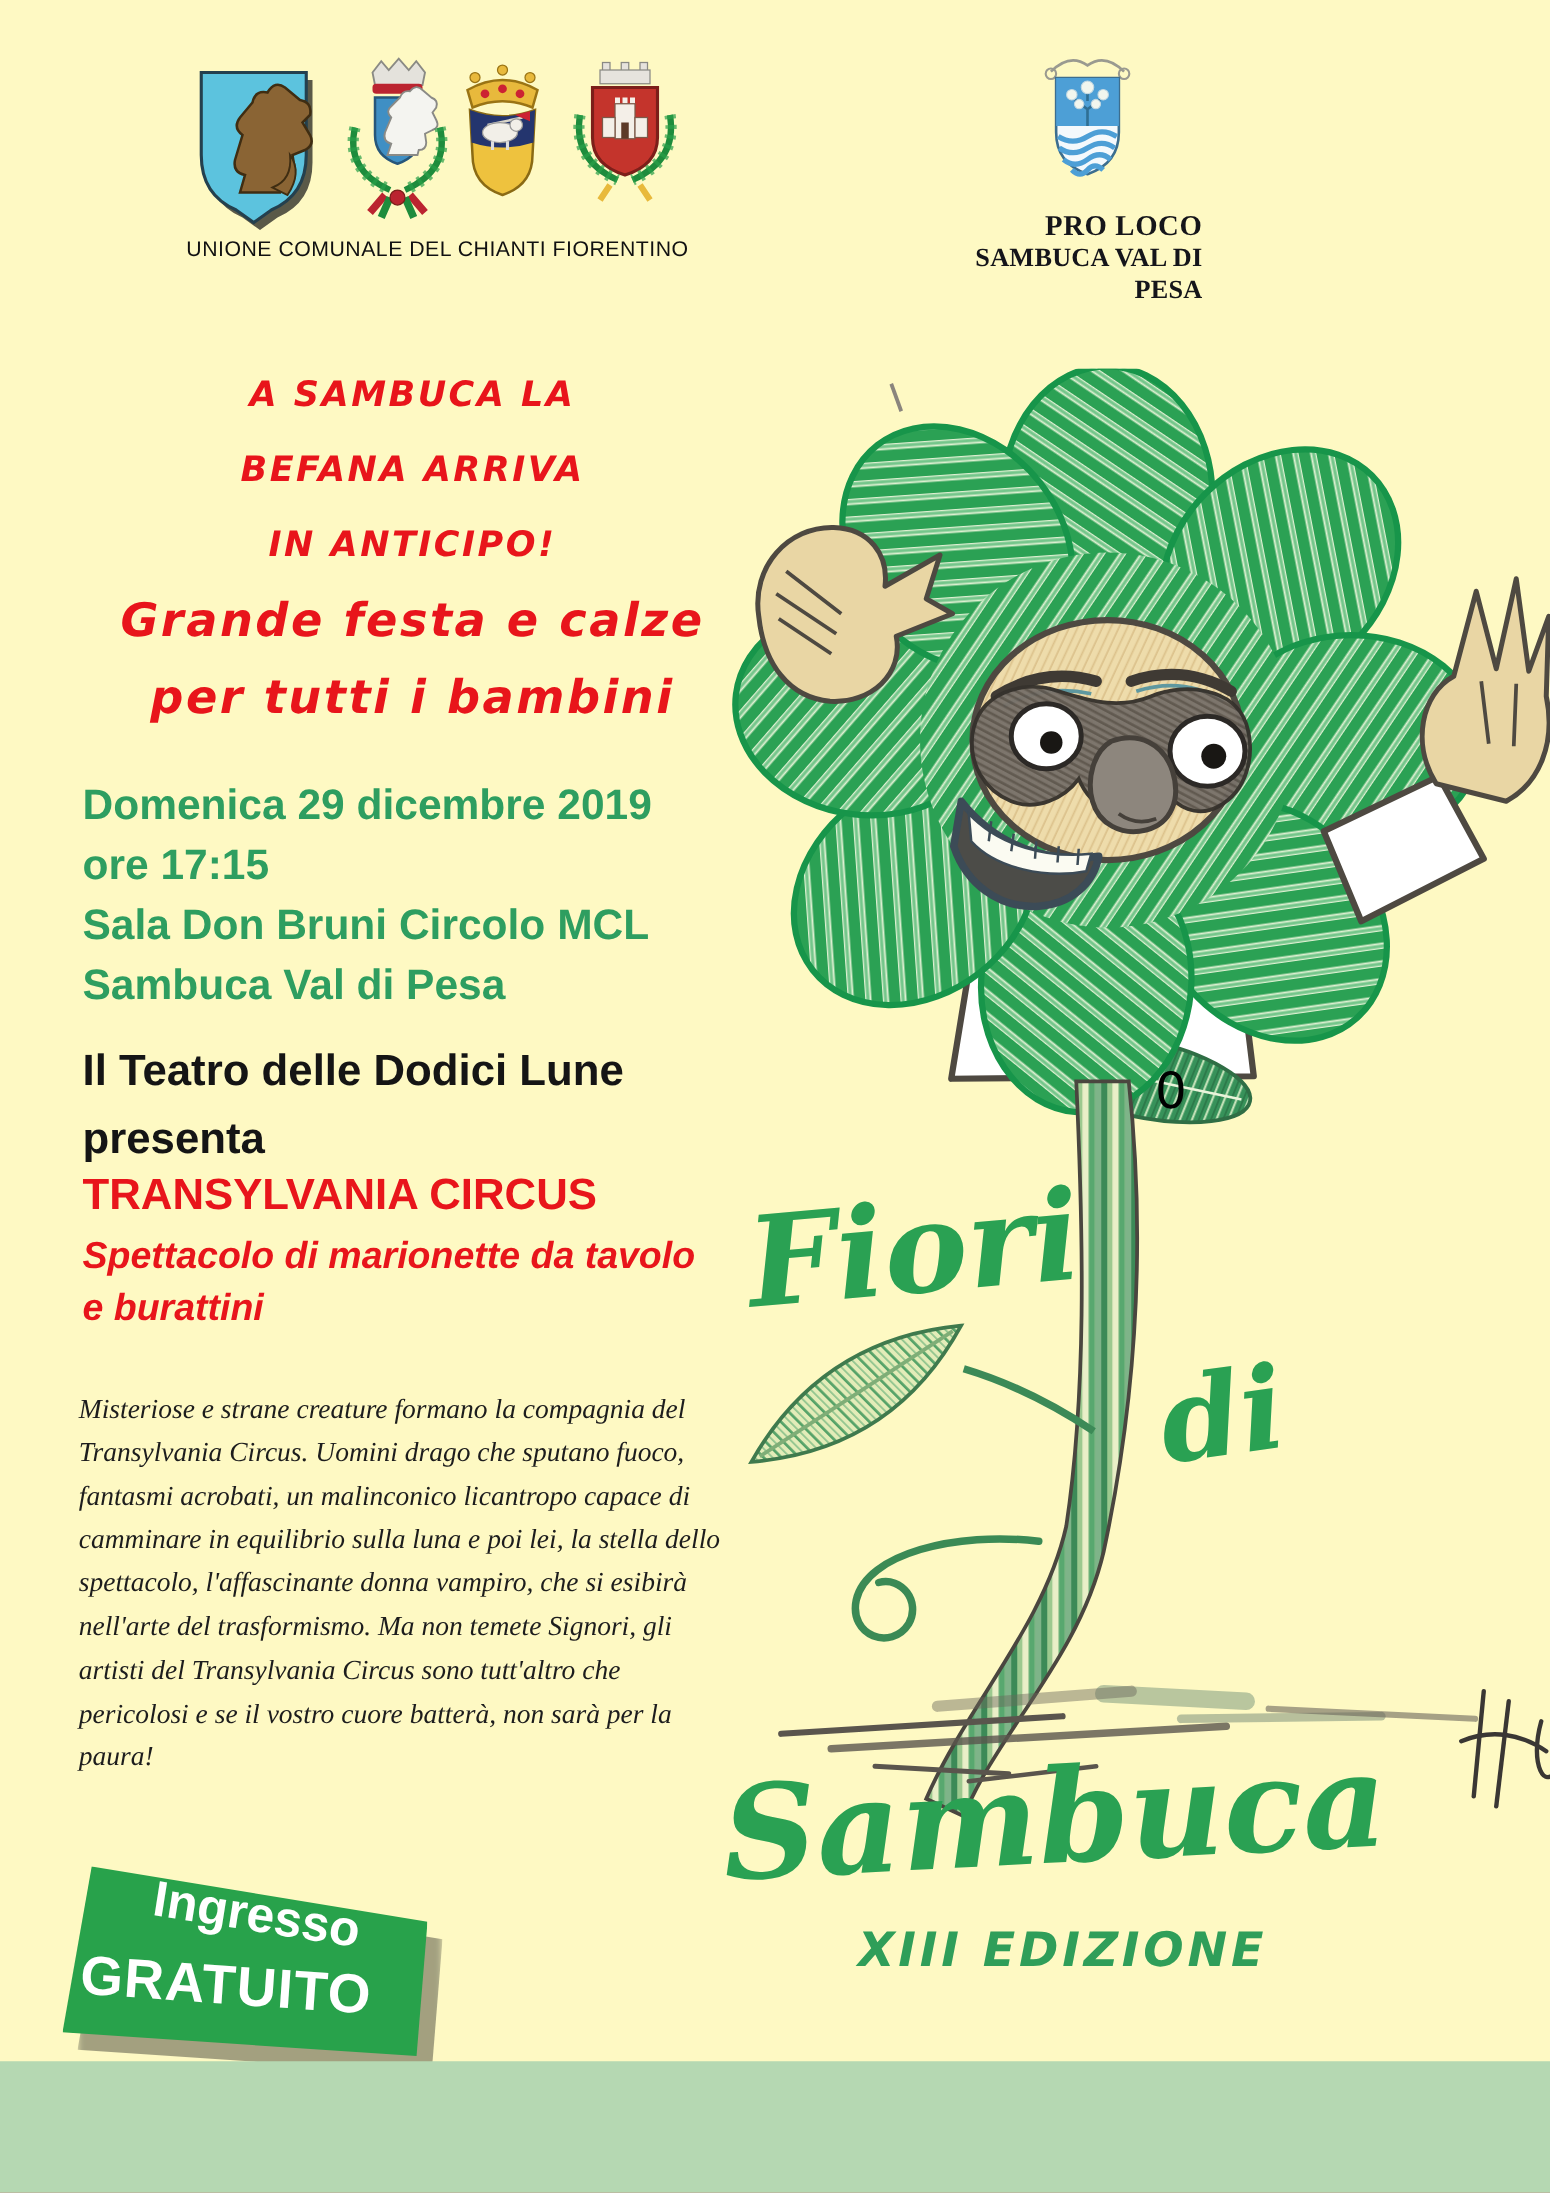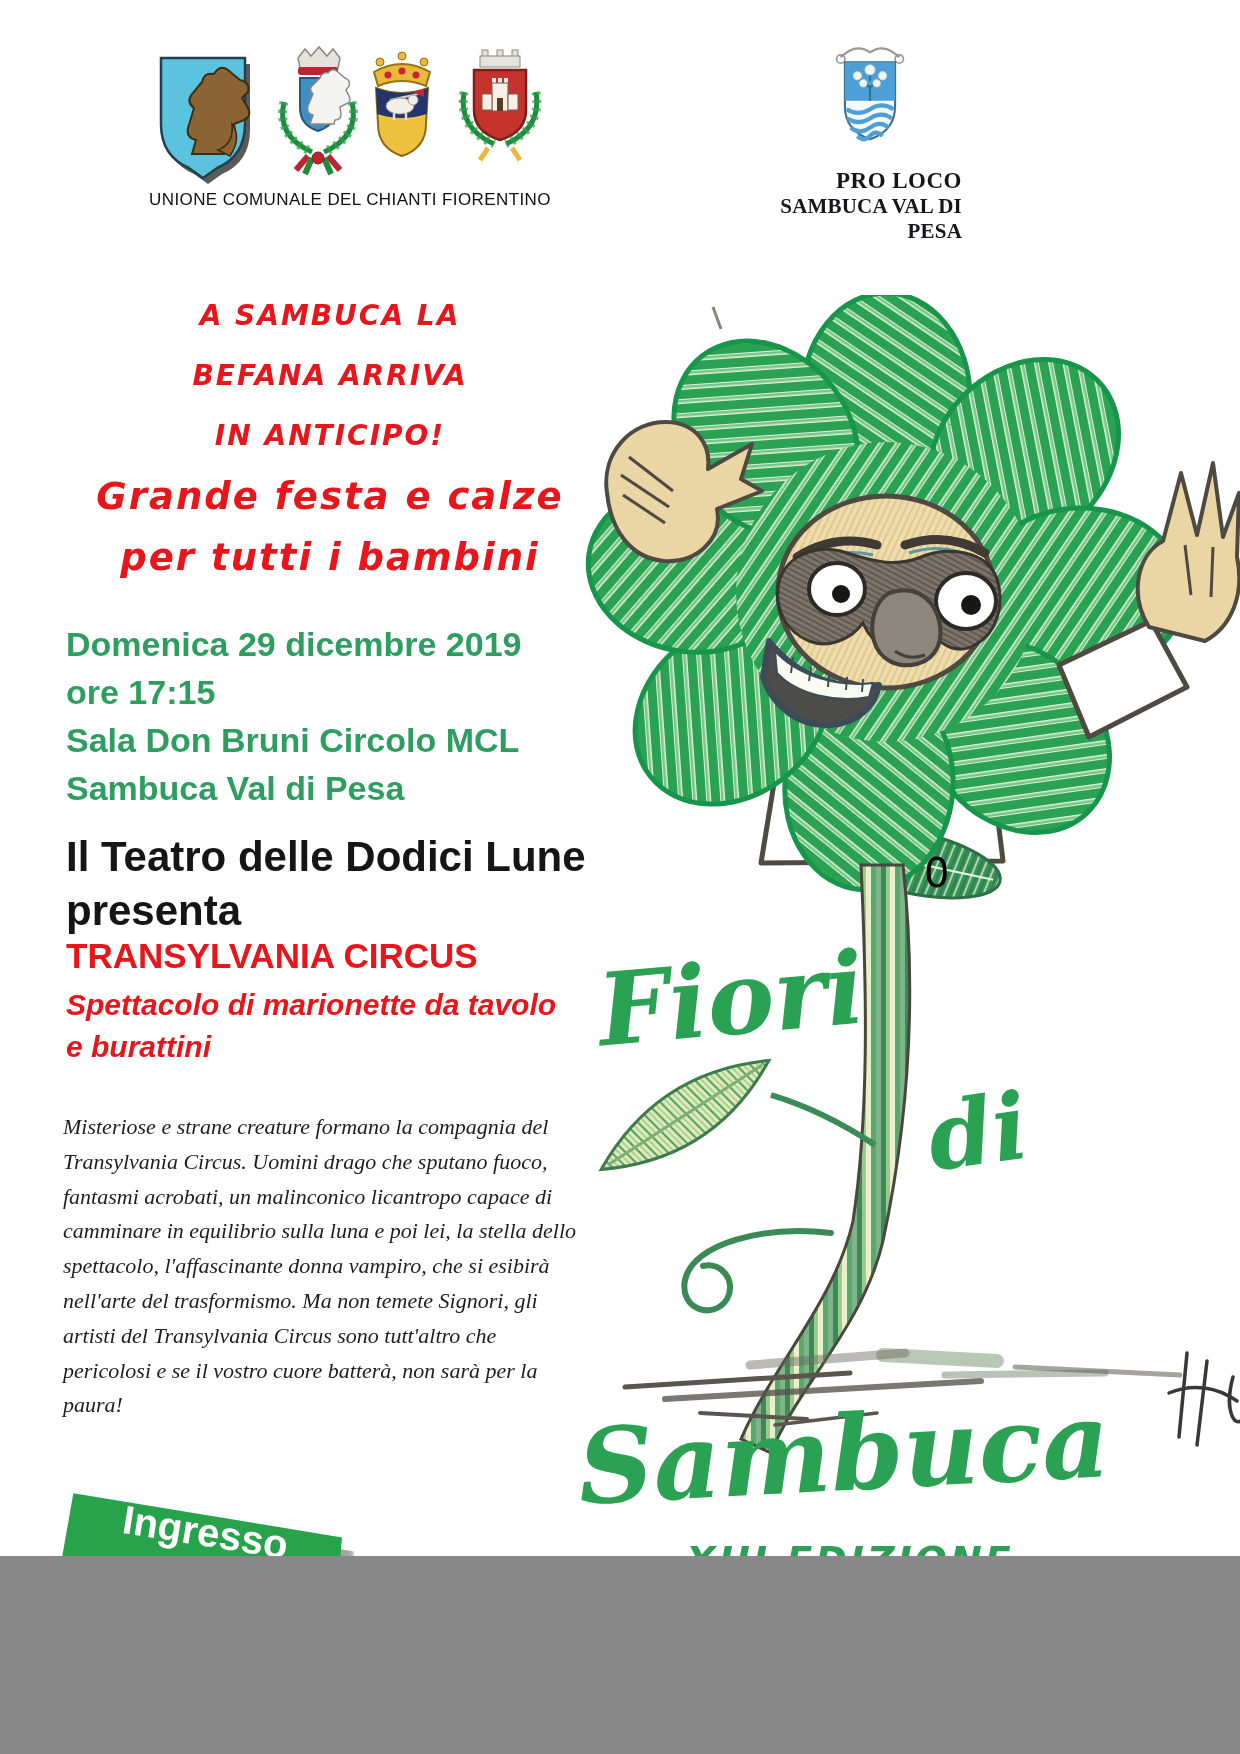--- a/index.html
+++ b/index.html
@@ -1,16 +1,16 @@
 <!DOCTYPE html>
 <html><head>
 <meta charset="utf-8">
 <style>
   html,body{margin:0;padding:0;background:#888;}
-  #page{position:relative;width:1240px;height:1556px;background:#ffffff;overflow:hidden;
+  #page{position:relative;width:1240px;height:1754px;background:#fef9c3;overflow:hidden;
         font-family:"Liberation Sans",sans-serif;margin:0 auto;}
 
   
   .crest{position:absolute;}
   .union-caption{position:absolute;left:140px;top:190px;width:420px;text-align:center;
     font-size:17px;letter-spacing:.4px;color:#111;}
   .proloco{position:absolute;left:778px;top:36px;width:184px;text-align:right;
     font-family:"Liberation Serif",serif;color:#15151a;}
   .proloco .sh{display:block;margin:0 auto;}
   .proloco .l1{font-size:23px;font-weight:bold;margin-top:4px;letter-spacing:.5px;}
@@ -21,21 +21,21 @@
     color:#e8151b;font-family:"DejaVu Sans",sans-serif;font-style:italic;font-weight:bold;}
   .headline .big{font-size:28px;line-height:60px;letter-spacing:2px;}
   .headline .sub{font-size:37px;line-height:61px;letter-spacing:2px;}
 
   
   .details{position:absolute;left:66px;top:620px;color:#2e9e60;font-weight:bold;
     font-size:34px;line-height:48px;}
 
   
   .show-pres{position:absolute;left:66px;top:830px;color:#151515;font-weight:bold;
-    font-size:42px;line-height:54px;}
+    font-size:35px;line-height:54px;}
   .show-title{position:absolute;left:66px;top:936px;color:#e8151b;font-weight:bold;font-size:35px;}
   .show-sub{position:absolute;left:66px;top:984px;color:#e8151b;font-weight:bold;font-style:italic;
     font-size:30px;line-height:42px;}
 
   
   .descr{position:absolute;left:63px;top:1094px;width:514px;color:#1d1d1d;
     font-family:Liberation Serif, serif;font-style:italic;font-size:22px;line-height:34.8px;margin-top:16px;}
 
   
   .badge-wrap{position:absolute;left:50px;top:1490px;width:292px;height:158px;}

